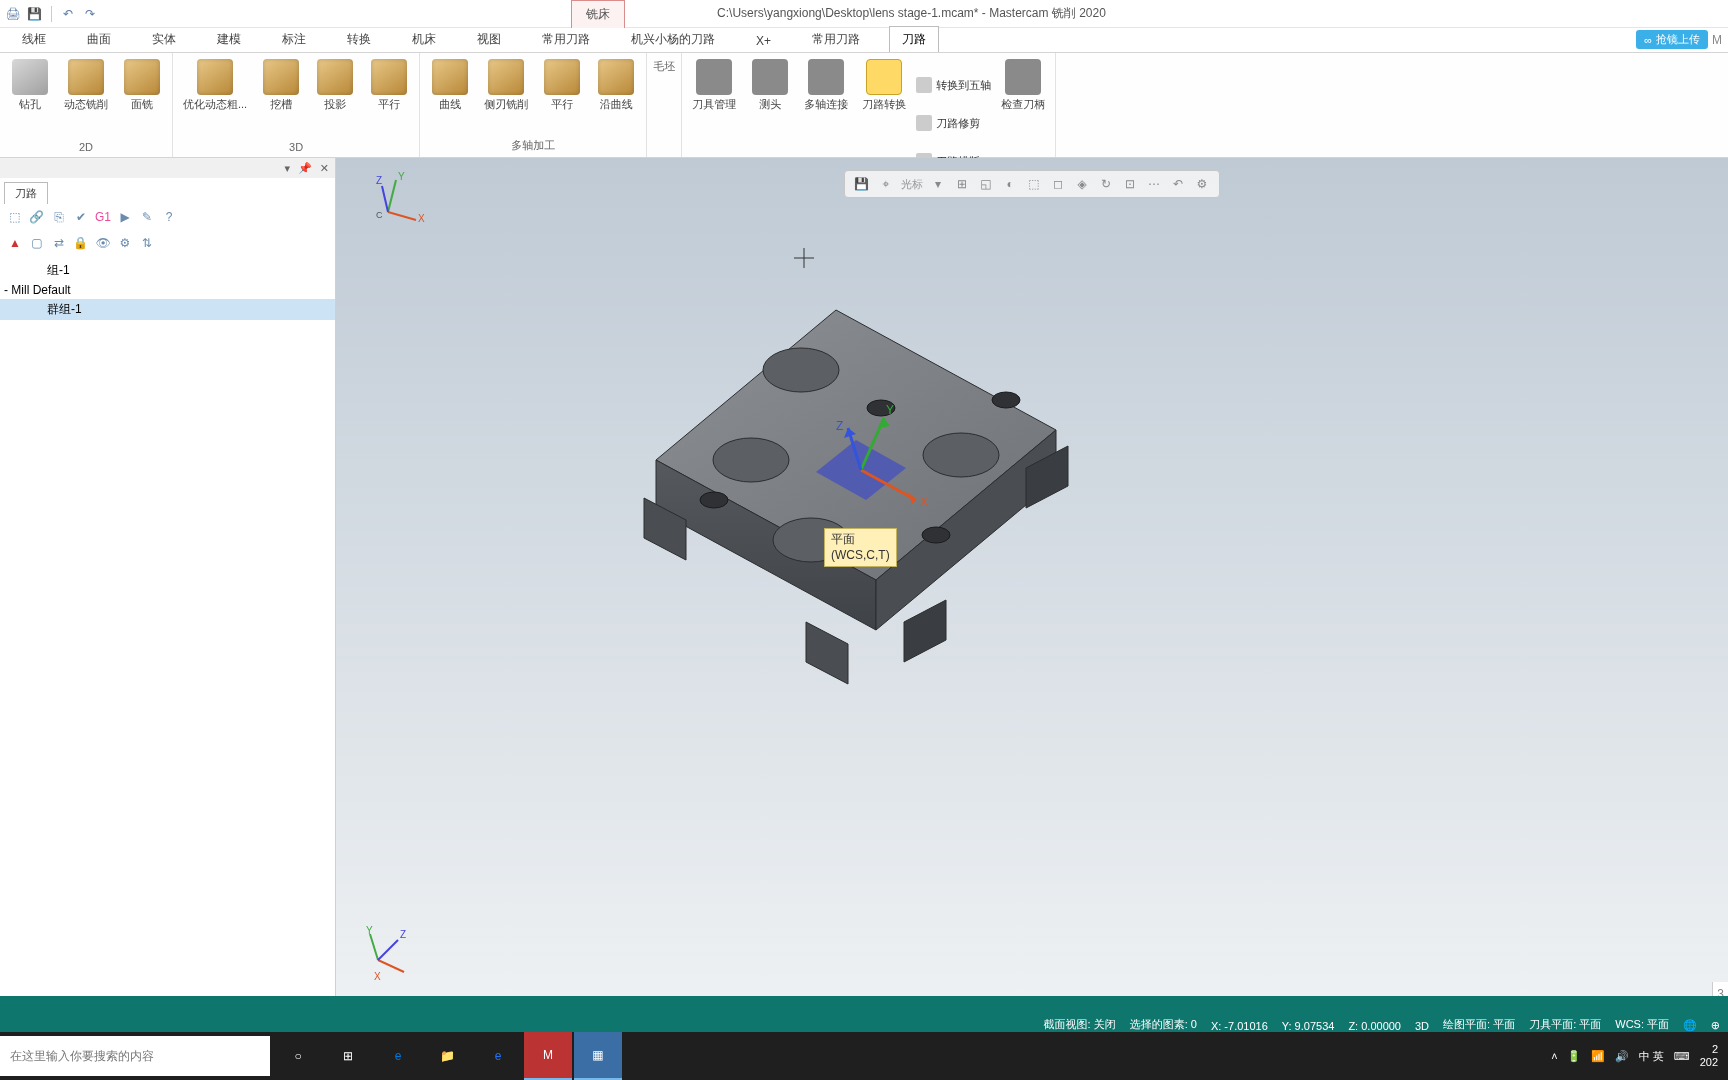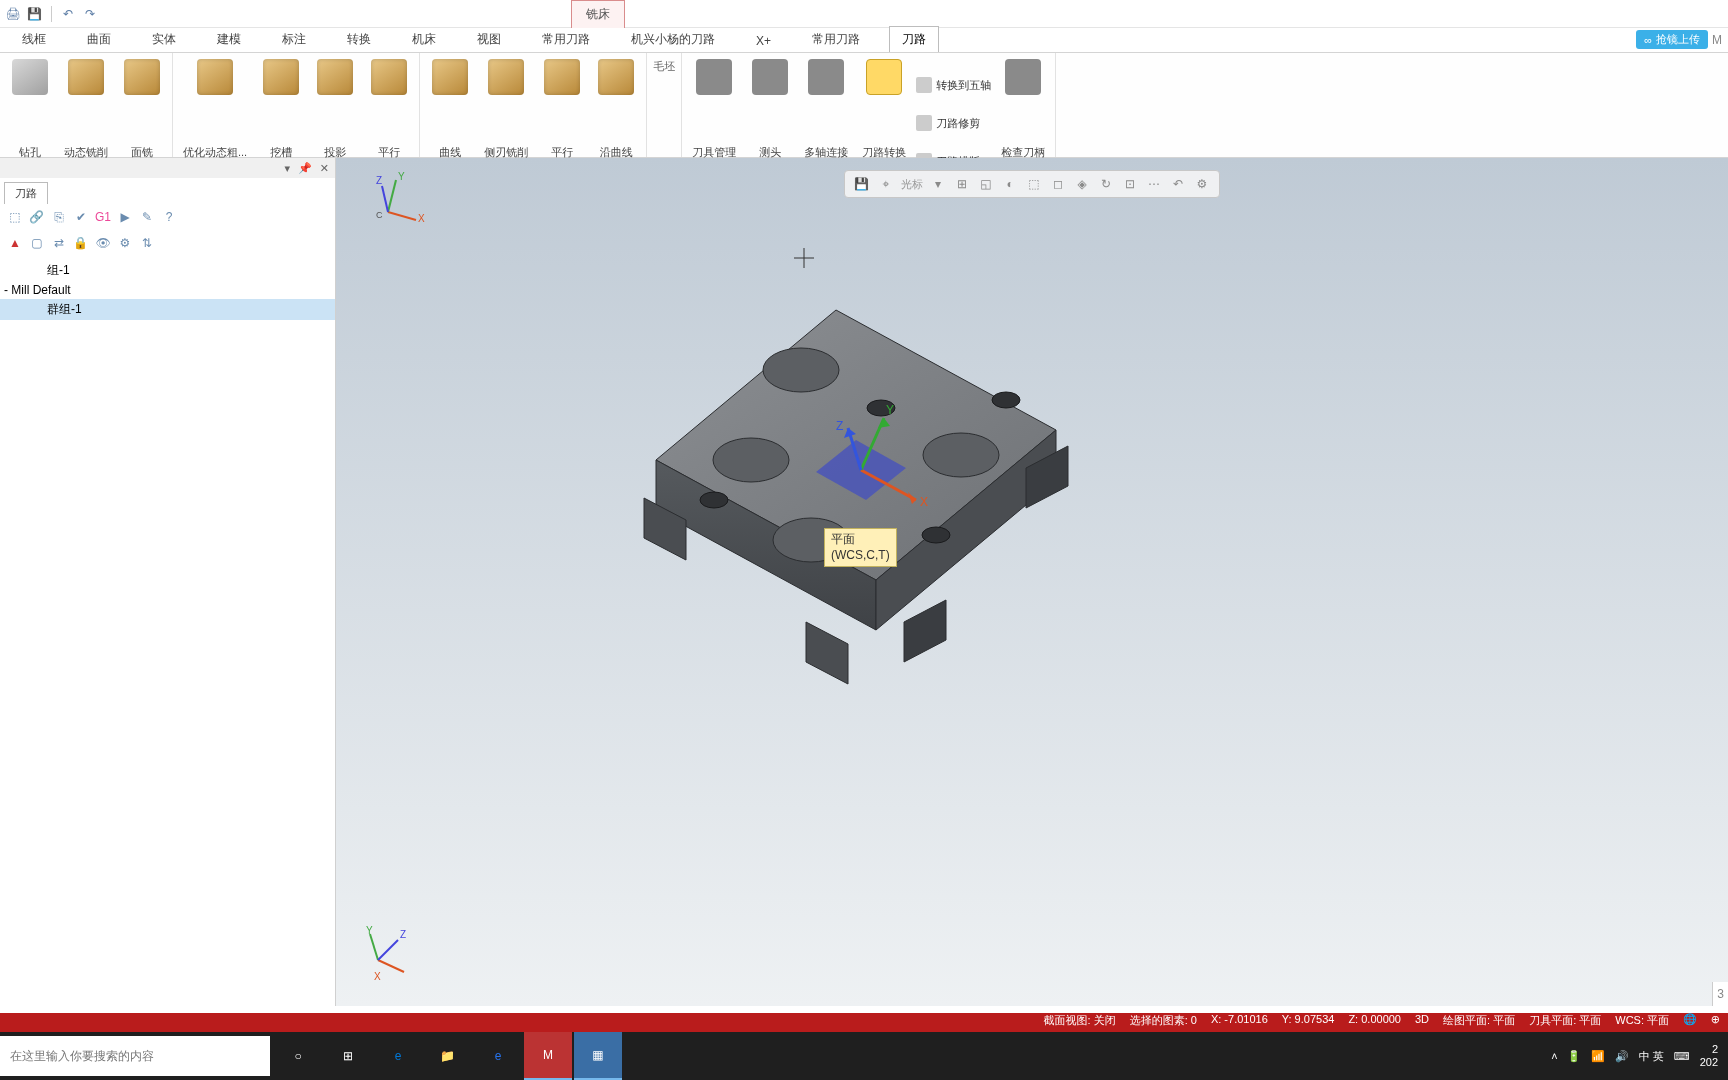--- a/index.html
+++ b/index.html
@@ -20,21 +20,21 @@
 .right-badge { position: absolute; right: 6px; top: 2px; display: flex; gap: 4px; align-items: center; }
 .upload-btn { background: #3bb0e8; color: #fff; padding: 2px 8px; border-radius: 3px; font-size: 11px; display: flex; align-items: center; gap: 4px; }
 
 
 .ribbon { height: 106px; background: #fefefe; border-top: 1px solid #d4d4d4; border-bottom: 1px solid #d4d4d4; display: flex; }
 .group { border-right: 1px solid #e2e2e2; display: flex; flex-direction: column; padding: 4px 6px 2px 6px; }
 .group-body { flex: 1; display: flex; align-items: flex-start; gap: 6px; }
 .group-label { text-align: center; font-size: 11px; color: #666; padding: 2px 0; }
 .big-btn { display: flex; flex-direction: column; align-items: center; gap: 2px; padding: 2px 4px; cursor: pointer; min-width: 48px; }
 .big-btn .ic { width: 36px; height: 36px; border-radius: 4px; }
-.big-btn .lbl { font-size: 11px; color: #444; text-align: center; margin-top: 48px; }
+.big-btn .lbl { font-size: 11px; color: #444; text-align: center; }
 .small-list { display: flex; flex-direction: column; gap: 2px; }
 .small-item { display: flex; align-items: center; gap: 4px; font-size: 11px; cursor: pointer; margin-top: 20px; }
 .small-item .sic { width: 16px; height: 16px; background: #ccc; border-radius: 2px; }
 
 
 .grad-brown { background: linear-gradient(145deg, #e8c888, #b88838); box-shadow: inset 0 0 4px rgba(0,0,0,0.2); }
 .grad-grey { background: linear-gradient(145deg, #d8d8d8, #a0a0a0); }
 .grad-red { background: linear-gradient(145deg, #e88868, #c05838); }
 .ic-tool { background: #8a8a8a; }
 
@@ -58,21 +58,21 @@
 .view-toolbar { position: absolute; top: 12px; left: 50%; transform: translateX(-50%); background: rgba(247,247,247,0.85); border: 1px solid #c7c7c7; border-radius: 4px; padding: 4px 8px; display: flex; gap: 6px; align-items: center; height: 28px; }
 .vt-icon { width: 18px; height: 18px; color: #8a8a8a; display: inline-flex; align-items: center; justify-content: center; cursor: pointer; }
 .plane-label { position: absolute; left: 488px; top: 370px; background: #fff0b8; border: 1px solid #c2b25d; padding: 3px 6px; font-size: 12px; line-height: 1.3; }
 .right-ruler { position: absolute; right: 0; bottom: 0; width: 16px; height: 24px; background: #fff; border-left: 1px solid #ccc; display:flex; align-items:center; justify-content:center; color:#888; }
 
 
 .model { position: absolute; left: 280px; top: 142px; width: 480px; height: 440px; }
 .model svg { width: 100%; height: 100%; }
 
 
-.statusbar { height: 19px; background: #b91c1c; color: #fff; display: flex; align-items: flex-start; font-size: 11px; padding: 0 8px; gap: 14px; position: absolute; bottom: 48px; left: 0; right: 0; }
+.statusbar { height: 36px; background: #0f766e; color: #fff; display: flex; align-items: flex-end; font-size: 11px; padding: 0 8px; gap: 14px; position: absolute; bottom: 48px; left: 0; right: 0; }
 .statusbar .sp { flex: 1; }
 .status-item { white-space: nowrap; }
 
 
 .taskbar { position: absolute; bottom: 0; left: 0; right: 0; height: 48px; background: #1f1f1f; display: flex; align-items: center; justify-content: center; }
 .search-box { background: #fff; height: 40px; flex: 0 0 270px; display: flex; align-items: center; padding: 0 10px; color: #777; margin-left: 0; }
 .task-icons { display: flex; gap: 2px; margin-left: 4px; }
 .task-icon { width: 48px; height: 48px; display: flex; align-items: center; justify-content: center; color: #fff; cursor: pointer; }
 .task-icon.active { border-bottom: 2px solid #76b9ed; background: #333; }
 .tray { margin-left: auto; display: flex; align-items: center; gap: 10px; color: #fff; padding: 0 10px; font-size: 11px; }
@@ -84,20 +84,21 @@
 <body>
 
 <div class="titlebar">
   <div class="qat">
     <span class="qat-icon">🖨</span>
     <span class="qat-icon">💾</span>
     <span class="qat-sep"></span>
     <span class="qat-icon">↶</span>
     <span class="qat-icon">↷</span>
   </div>
+  <div class="title-text">C:\Users\yangxiong\Desktop\lens stage-1.mcam* - Mastercam 铣削 2020</div>
 </div>
 <div class="context-tab">铣床</div>
 
 <div class="ribbon-tabs">
   <div class="tab">线框</div>
   <div class="tab">曲面</div>
   <div class="tab">实体</div>
   <div class="tab">建模</div>
   <div class="tab">标注</div>
   <div class="tab">转换</div>

